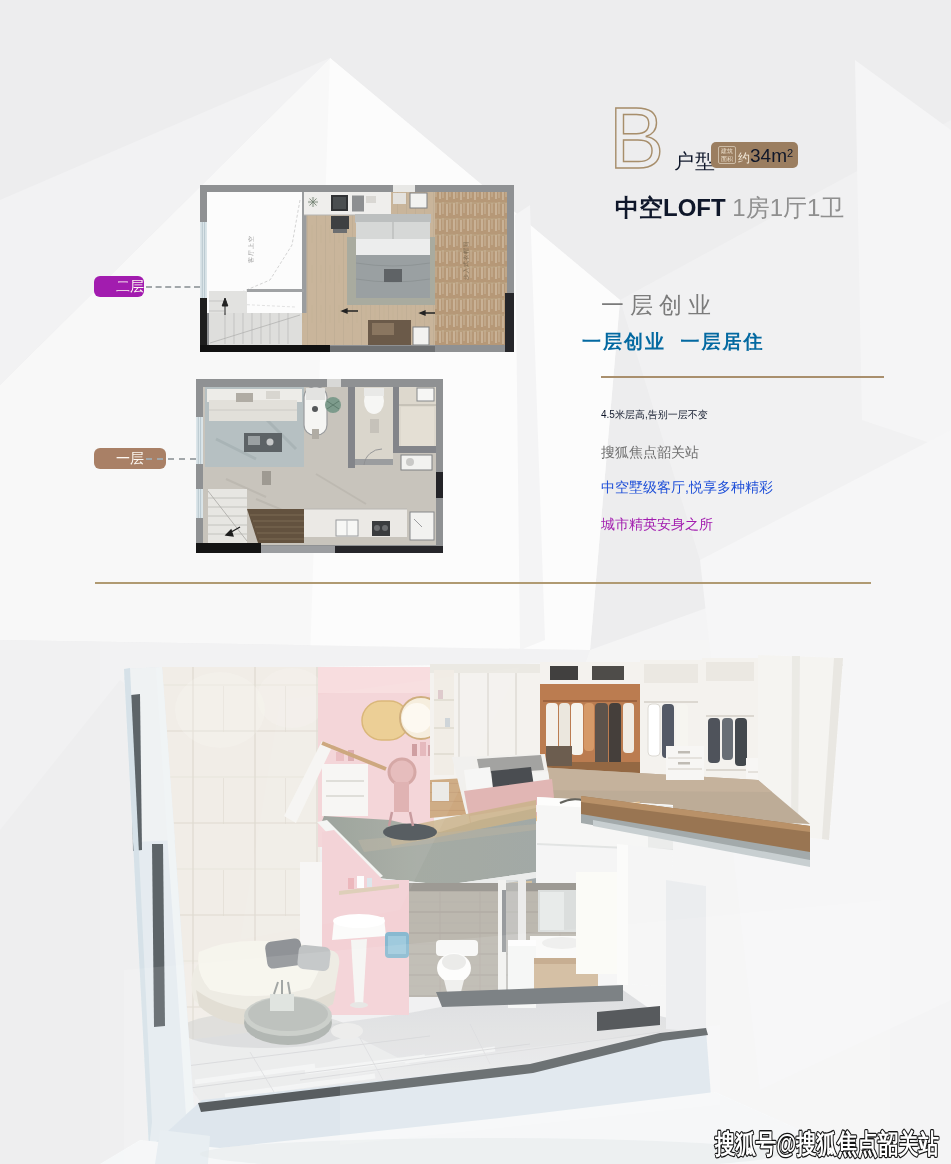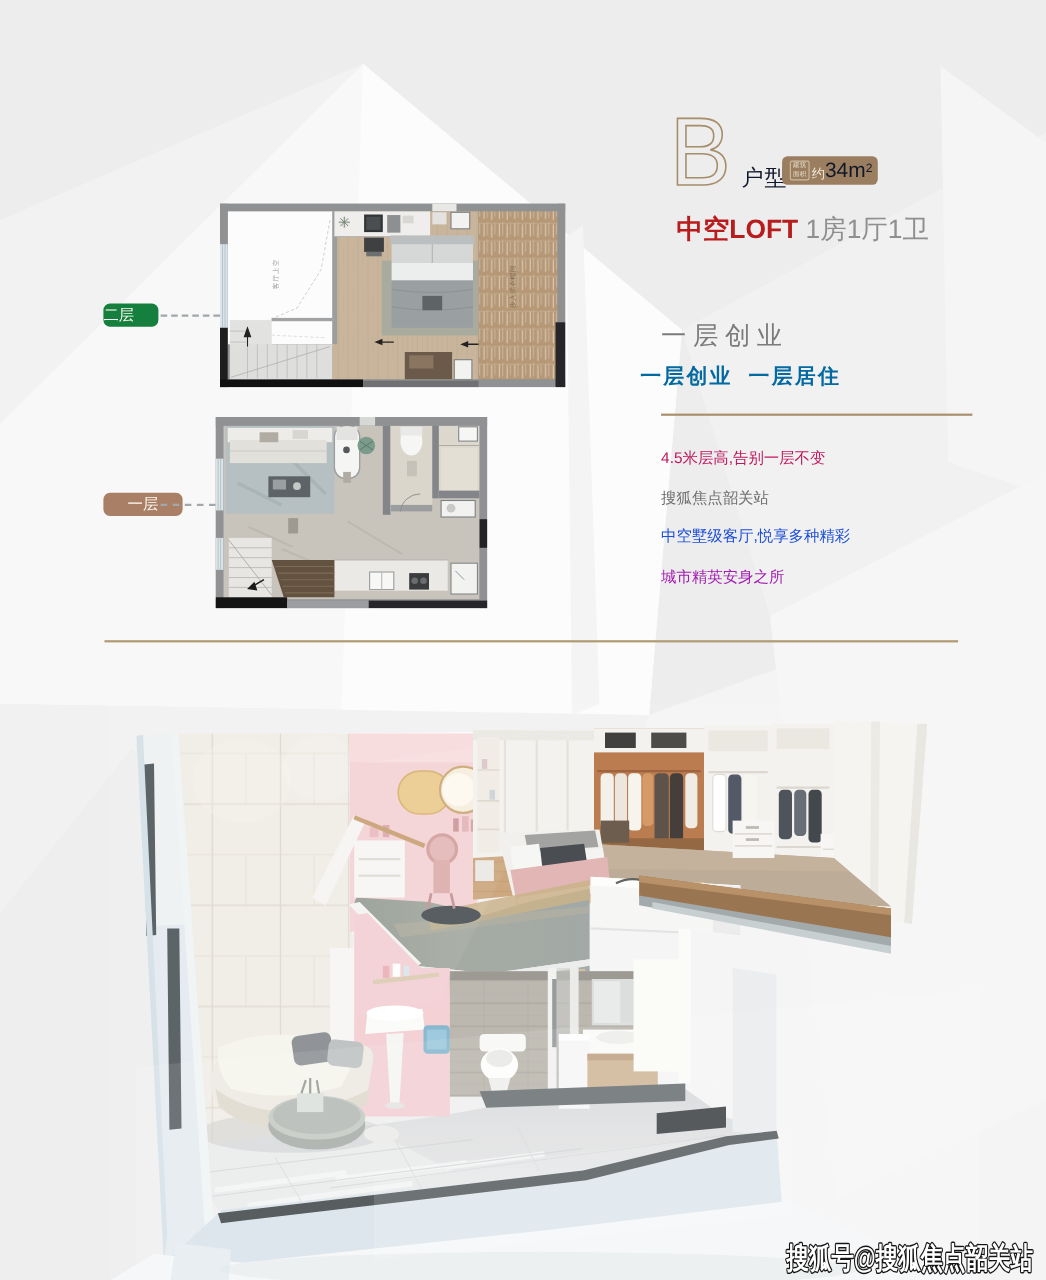--- a/index.html
+++ b/index.html
@@ -33,37 +33,37 @@
 </svg>
 
 <div class="abs" style="left:674px;top:148px;font-size:20px;color:#0f172a;letter-spacing:1px;">户型</div>
 
 <div class="abs" style="left:711px;top:142px;width:87px;height:26px;background:#9b7e60;border-radius:5px;">
   <div class="abs" style="left:7px;top:4px;width:16px;height:16px;border:1px solid #cdbca6;border-radius:2px;color:#ecdfcc;font-size:6px;line-height:8px;text-align:center;overflow:hidden;">建筑面积</div>
   <div class="abs" style="left:27px;top:8px;color:#f2e9da;font-size:12px;">约</div>
   <div class="abs" style="left:39px;top:3px;color:#0f172a;font-size:19px;">34m<span style="font-size:11px;vertical-align:5px;">2</span></div>
 </div>
 
-<div class="abs" style="left:615px;top:192px;font-size:24px;"><span style="color:#b91c1c;font-weight:bold;margin-top:15px;">中空LOFT</span> <span style="color:#8f8f8f;">1房1厅1卫</span></div>
+<div class="abs" style="left:615px;top:192px;font-size:24px;"><span style="color:#0f172a;font-weight:bold;margin-top:15px;">中空LOFT</span> <span style="color:#8f8f8f;">1房1厅1卫</span></div>
 
 <div class="abs" style="left:601px;top:290px;font-size:23px;color:#7b7b7b;letter-spacing:6px;">一层创业</div>
 
 <div class="abs" style="left:582px;top:329px;font-size:19px;color:#0369a1;font-weight:bold;letter-spacing:2px;">一层创业&nbsp;&nbsp;一层居住</div>
 
 <div class="abs" style="left:601px;top:376px;width:283px;height:2px;background:#a98f6d;"></div>
 
-<div class="abs" style="left:601px;top:408px;font-size:14px;color:#be185d;">4.5米层高,告别一层不变</div>
+<div class="abs" style="left:601px;top:408px;font-size:10px;color:#0f172a;">4.5米层高,告别一层不变</div>
 
 <div class="abs" style="left:601px;top:444px;font-size:14px;color:#6f6f6f;">搜狐焦点韶关站</div>
 
 <div class="abs" style="left:601px;top:479px;font-size:14px;color:#1d4ed8;">中空墅级客厅,悦享多种精彩</div>
 
 <div class="abs" style="left:601px;top:516px;font-size:14px;color:#a21caf;">城市精英安身之所</div>
 
-<div class="abs" style="left:94px;top:276px;width:50px;height:21px;background:#15803d;border-radius:6px;color:#fdf8f2;font-size:14px;text-align:left;line-height:21px;">二层</div>
+<div class="abs" style="left:94px;top:276px;width:50px;height:21px;background:#a21caf;border-radius:6px;color:#fdf8f2;font-size:14px;text-align:right;line-height:21px;">二层</div>
 
 <div class="abs" style="left:146px;top:286px;width:54px;height:0;border-top:2px dashed #a2a7aa;"></div>
 
 <div class="abs" style="left:94px;top:448px;width:72px;height:21px;background:#a98066;border-radius:6px;color:#fdf8f2;font-size:14px;text-align:center;line-height:21px;">一层</div>
 
 <div class="abs" style="left:146px;top:458px;width:50px;height:0;border-top:2px dashed #a2a7aa;"></div>
 
 <svg id="plan2" class="abs" style="left:200px;top:185px" width="314" height="167" viewBox="0 0 314 167">
   <defs>
     <pattern id="wd2" width="9" height="40" patternUnits="userSpaceOnUse">

